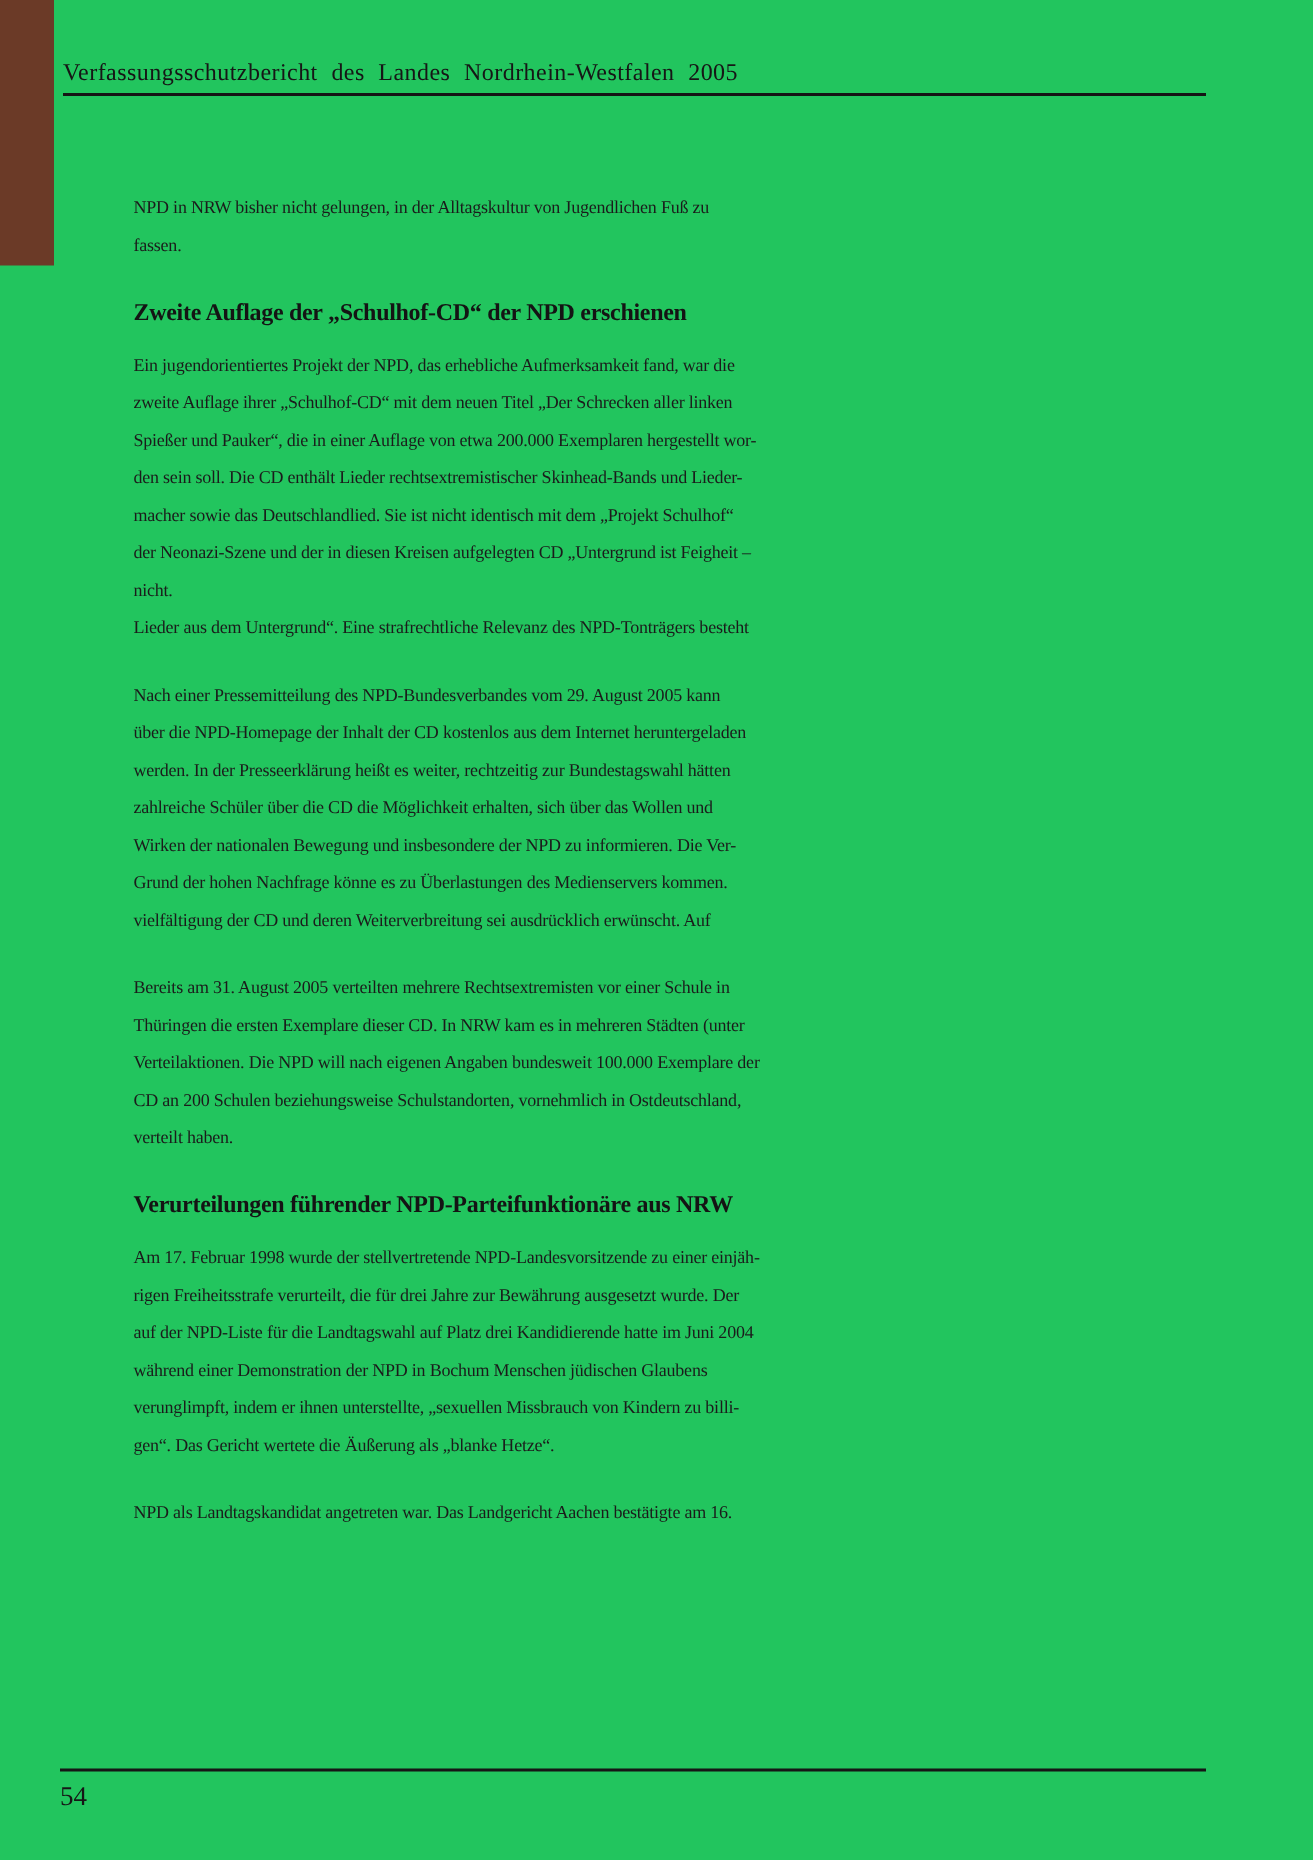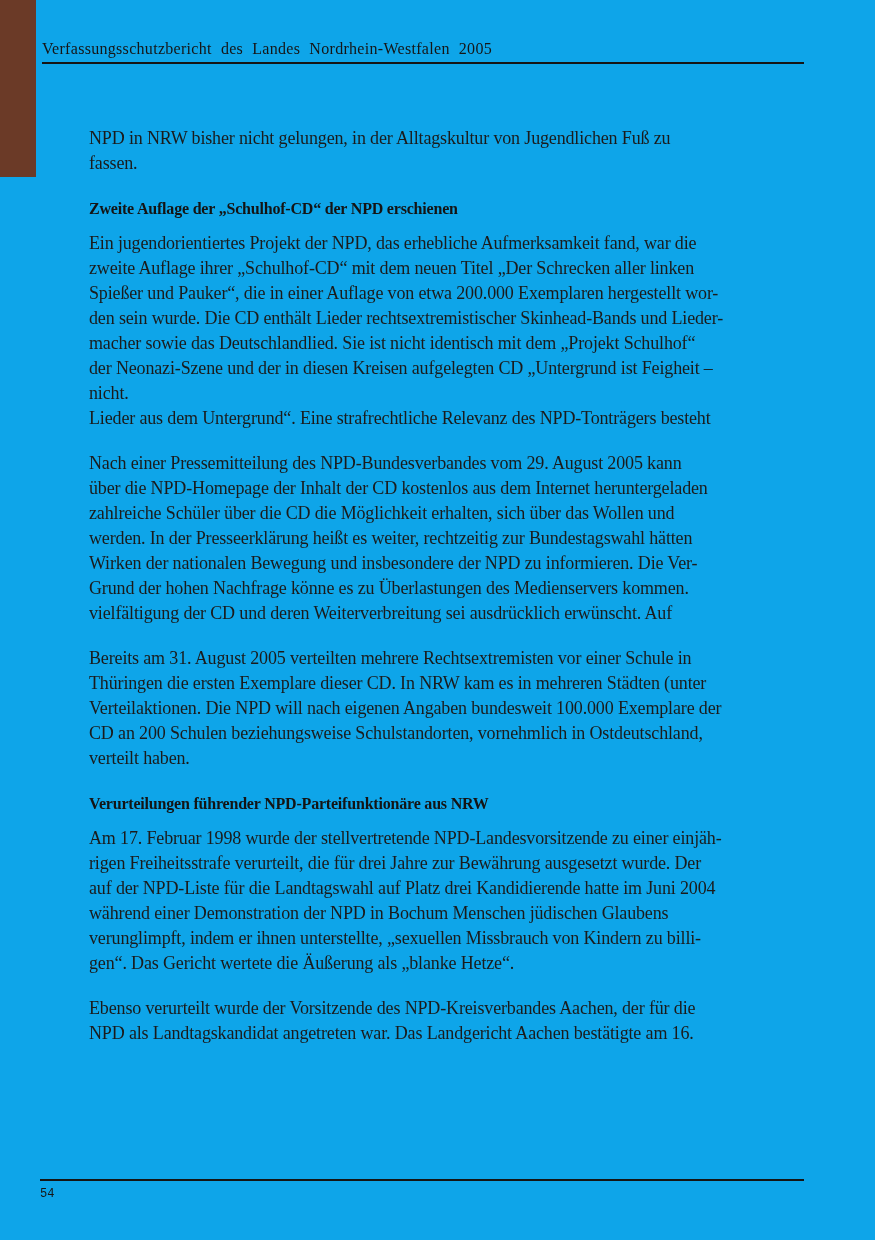--- a/index.html
+++ b/index.html
@@ -4,21 +4,21 @@
 <style>
   html, body {
     margin: 0;
     padding: 0;
     background: #ffffff;
   }
   .page {
     position: relative;
     width: 875px;
     height: 1240px;
-    background: #0ea5e9;
+    background: #22c55e;
     overflow: hidden;
     font-family: "Liberation Serif", serif;
     color: #1b1b1b;
   }
   .corner-accent {
     position: absolute;
     left: 0;
     top: 0;
     width: 36px;
     height: 177px;
@@ -46,21 +46,21 @@
     position: absolute;
     left: 89px;
     top: 126px;
     width: 716px;
   }
   .para {
     margin: 0 0 20px 0;
     padding: 0;
   }
   .para .text-line {
-    font-size: 18px;
+    font-size: 12px;
     line-height: 25px;
     letter-spacing: -0.15px;
     white-space: nowrap;
     color: #1b1b1b;
   }
   .section-heading {
     margin: 0 0 10px 0;
     padding: 0;
     font-size: 16px;
     font-weight: bold;
@@ -74,23 +74,22 @@
     left: 40px;
     top: 1179px;
     width: 764px;
     height: 2px;
     background: #151515;
   }
   .page-number {
     position: absolute;
     left: 40px;
     top: 1187px;
-    font-size: 12px;
+    font-size: 18px;
     color: #161616;
-    font-family: Liberation Mono, monospace;
   }
 </style>
 </head>
 <body>
 
 <div class="page">
 
   <div class="corner-accent"></div>
 
   <div class="running-header">Verfassungsschutzbericht des Landes Nordrhein-Westfalen 2005</div>
@@ -103,32 +102,32 @@
         <div class="text-line">NPD in NRW bisher nicht gelungen, in der Alltagskultur von Jugendlichen Fuß zu</div>
         <div class="text-line">fassen.</div>
       </div>
 
     <div class="section-heading">Zweite Auflage der „Schulhof-CD“ der NPD erschienen</div>
 
     <div class="para">
         <div class="text-line">Ein jugendorientiertes Projekt der NPD, das erhebliche Aufmerksamkeit fand, war die</div>
         <div class="text-line">zweite Auflage ihrer „Schulhof-CD“ mit dem neuen Titel „Der Schrecken aller linken</div>
         <div class="text-line">Spießer und Pauker“, die in einer Auflage von etwa 200.000 Exemplaren hergestellt wor-</div>
-        <div class="text-line">den sein wurde. Die CD enthält Lieder rechtsextremistischer Skinhead-Bands und Lieder-</div>
+        <div class="text-line">den sein soll. Die CD enthält Lieder rechtsextremistischer Skinhead-Bands und Lieder-</div>
         <div class="text-line">macher sowie das Deutschlandlied. Sie ist nicht identisch mit dem „Projekt Schulhof“</div>
         <div class="text-line">der Neonazi-Szene und der in diesen Kreisen aufgelegten CD „Untergrund ist Feigheit –</div>
         <div class="text-line">nicht.</div>
         <div class="text-line">Lieder aus dem Untergrund“. Eine strafrechtliche Relevanz des NPD-Tonträgers besteht</div>
       </div>
 
     <div class="para">
         <div class="text-line">Nach einer Pressemitteilung des NPD-Bundesverbandes vom 29. August 2005 kann</div>
         <div class="text-line">über die NPD-Homepage der Inhalt der CD kostenlos aus dem Internet heruntergeladen</div>
+        <div class="text-line">werden. In der Presseerklärung heißt es weiter, rechtzeitig zur Bundestagswahl hätten</div>
         <div class="text-line">zahlreiche Schüler über die CD die Möglichkeit erhalten, sich über das Wollen und</div>
-        <div class="text-line">werden. In der Presseerklärung heißt es weiter, rechtzeitig zur Bundestagswahl hätten</div>
         <div class="text-line">Wirken der nationalen Bewegung und insbesondere der NPD zu informieren. Die Ver-</div>
         <div class="text-line">Grund der hohen Nachfrage könne es zu Überlastungen des Medienservers kommen.</div>
         <div class="text-line">vielfältigung der CD und deren Weiterverbreitung sei ausdrücklich erwünscht. Auf</div>
       </div>
 
     <div class="para">
         <div class="text-line">Bereits am 31. August 2005 verteilten mehrere Rechtsextremisten vor einer Schule in</div>
         <div class="text-line">Thüringen die ersten Exemplare dieser CD. In NRW kam es in mehreren Städten (unter</div>
         <div class="text-line">Verteilaktionen. Die NPD will nach eigenen Angaben bundesweit 100.000 Exemplare der</div>
         <div class="text-line">CD an 200 Schulen beziehungsweise Schulstandorten, vornehmlich in Ostdeutschland,</div>
@@ -140,21 +139,20 @@
     <div class="para">
         <div class="text-line">Am 17. Februar 1998 wurde der stellvertretende NPD-Landesvorsitzende zu einer einjäh-</div>
         <div class="text-line">rigen Freiheitsstrafe verurteilt, die für drei Jahre zur Bewährung ausgesetzt wurde. Der</div>
         <div class="text-line">auf der NPD-Liste für die Landtagswahl auf Platz drei Kandidierende hatte im Juni 2004</div>
         <div class="text-line">während einer Demonstration der NPD in Bochum Menschen jüdischen Glaubens</div>
         <div class="text-line">verunglimpft, indem er ihnen unterstellte, „sexuellen Missbrauch von Kindern zu billi-</div>
         <div class="text-line">gen“. Das Gericht wertete die Äußerung als „blanke Hetze“.</div>
       </div>
 
     <div class="para">
-        <div class="text-line">Ebenso verurteilt wurde der Vorsitzende des NPD-Kreisverbandes Aachen, der für die</div>
         <div class="text-line">NPD als Landtagskandidat angetreten war. Das Landgericht Aachen bestätigte am 16.</div>
       </div>
 
   </div>
 
   <div class="footer-rule"></div>
 
   <div class="page-number">54</div>
 
 </div>

